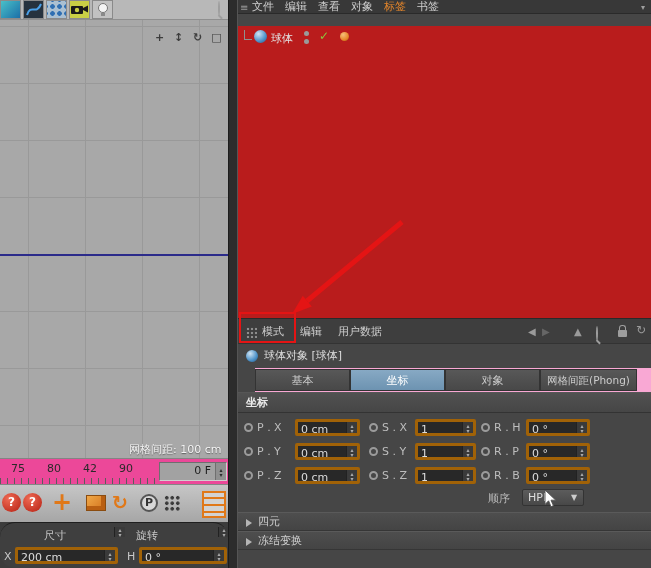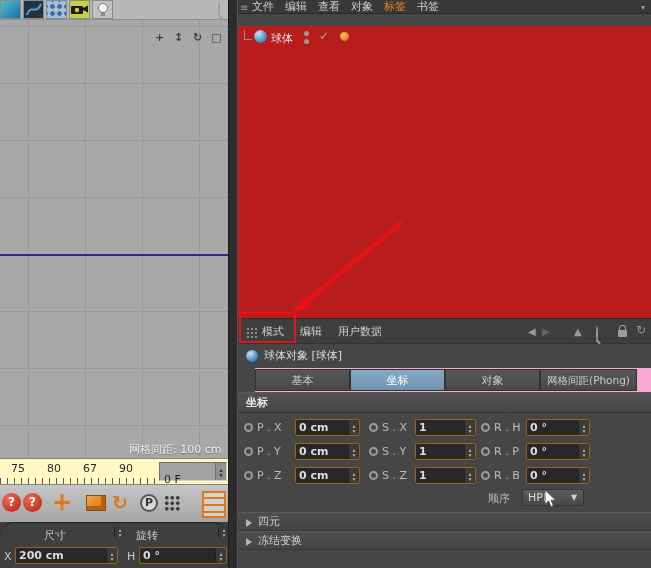--- a/index.html
+++ b/index.html
@@ -21,28 +21,28 @@
 
   .viewport{left:0;top:20px;width:228px;height:438px;background-color:#a8a8a8;
     background-image:repeating-linear-gradient(to right,#999 0 1px,transparent 1px 57px),
                      repeating-linear-gradient(to bottom,#999 0 1px,transparent 1px 57px);
     background-position:28px 0,0 6px;}
   .axis-line{left:0;top:234px;width:228px;height:2px;background:var(--axis-blue,#2b2b8a);}
   .nav-icons{top:11px;right:5px;display:flex;gap:6px;}
   .nav{width:13px;height:13px;text-align:center;line-height:13px;font-size:11px;color:#3d3d3d;font-weight:bold;}
   .grid-label{left:129px;top:422px;color:#f4f4f4;text-shadow:0 1px 1px rgba(80,80,80,.8);white-space:nowrap;}
 
-  .ruler{left:0;top:458px;width:228px;height:26px;background:#fef9c3;border-top:1px solid #848484;}
+  .ruler{left:0;top:458px;width:228px;height:26px;background:#ec4899;border-top:1px solid #848484;}
   .tick{top:3px;width:20px;text-align:center;color:#2a2a2a;}
   .tk0{left:8px}.tk1{left:44px}.tk2{left:80px}.tk3{left:116px}
   .tickmarks{left:0;bottom:0;width:159px;height:6px;
     background:repeating-linear-gradient(to right,#5c5c5c 0 1px,transparent 1px 7px);}
   .frame-field{left:159px;top:3px;width:68px;height:19px;display:flex;background:#a2a2a2;
     border:1px solid #6f6f6f;border-right-color:#cfcfcf;border-bottom-color:#cfcfcf;}
-  .frame-field .fval{flex:1;color:#1e1e1e;padding:10px 4px;}
+  .frame-field .fval{flex:1;color:#1e1e1e;padding:1px 4px;text-align:right;}
   .frame-field .spin{background:#909090;border-left:1px solid #6f6f6f;}
   .frame-field .spin i{color:#2a2a2a;}
 
   .btoolbar{left:0;top:484px;width:228px;height:38px;background:linear-gradient(#c6c6c6,#a6a6a6);border-top:1px solid #858585;}
   .help-circle{width:19px;height:19px;border-radius:50%;background:radial-gradient(circle at 35% 30%,#ef6a54,#b51f12);
     color:#fff;font-weight:bold;font-size:12px;text-align:center;line-height:19px;}
   .h1{left:2px;top:8px}.h2{left:23px;top:8px}
   .move-glyph{left:52px;top:2px;font-size:24px;font-weight:bold;color:#e07818;line-height:30px;}
   .cube{left:86px;top:10px;width:20px;height:16px;background:linear-gradient(135deg,#f0a848,#d2721c);
     border:1px solid #8a4c10;box-shadow:inset -4px -4px 0 #b95f12;}
@@ -116,21 +116,21 @@
   .am-section{left:0;top:392px;width:413px;height:21px;background:linear-gradient(#515151,#464646);
     border-bottom:1px solid #333;border-top:1px solid #565656;}
   .am-section span{position:absolute;left:8px;line-height:20px;font-weight:bold;color:#e8e8e8;}
 
   .crow{left:0;width:413px;height:22px;}
   .r0{top:417px}.r1{top:441px}.r2{top:465px}
   .keycircle{top:6px;width:9px;height:9px;border:2px solid #9b9b9b;border-radius:50%;}
   .kc1{left:6px}.kc2{left:131px}.kc3{left:243px}
   .flabel{top:4px;color:#bdbdbd;white-space:nowrap;}
   .fl1{left:19px;width:35px}.fl2{left:144px;width:31px}.fl3{left:256px;width:31px}
-  .field{display:flex;background:#282828;border:1px solid #a16207;border-radius:2px;overflow:hidden;height:17px;font-weight:bold;}
+  .field{display:flex;background:#282828;border:3px solid #a16207;border-radius:2px;overflow:hidden;height:17px;}
   .fval{flex:1;color:#dcdcdc;padding:1px 3px;white-space:nowrap;overflow:hidden;}
   .spin{width:11px;display:flex;flex-direction:column;align-items:center;justify-content:center;background:#3a3a3a;border-left:1px solid #222;}
   .spin i{font-style:normal;font-size:6px;line-height:5px;color:#aaa;}
   .ff1{left:57px;width:65px;top:2px}.ff2{left:177px;width:61px;top:2px}.ff3{left:288px;width:64px;top:2px}
 
   .order-row{left:0;top:487px;width:413px;height:22px;}
   .order-label{left:210px;top:4px;width:62px;text-align:right;color:#bdbdbd;}
   .dropdown{left:284px;top:2px;width:62px;height:17px;display:flex;align-items:center;
     background:linear-gradient(#5c5c5c,#484848);border:1px solid #333;border-radius:2px;}
   .dropdown .dval{flex:1;padding:0 5px;color:#dcdcdc;}
@@ -184,21 +184,21 @@
         <span class="nav">↕</span>
         <span class="nav">↻</span>
         <span class="nav">□</span>
       </div>
       <div class="abs grid-label">网格间距: 100 cm</div>
     </div>
 
     <div class="abs ruler">
       <span class="abs tick tk0">75</span>
       <span class="abs tick tk1">80</span>
-      <span class="abs tick tk2">67</span>
+      <span class="abs tick tk2">42</span>
       <span class="abs tick tk3">90</span>
       <div class="abs tickmarks"></div>
       <div class="abs frame-field">
         <span class="fval">0 F</span>
         <span class="spin">
             <i>▴</i>
             <i>▾</i>
           </span>
       </div>
     </div>

